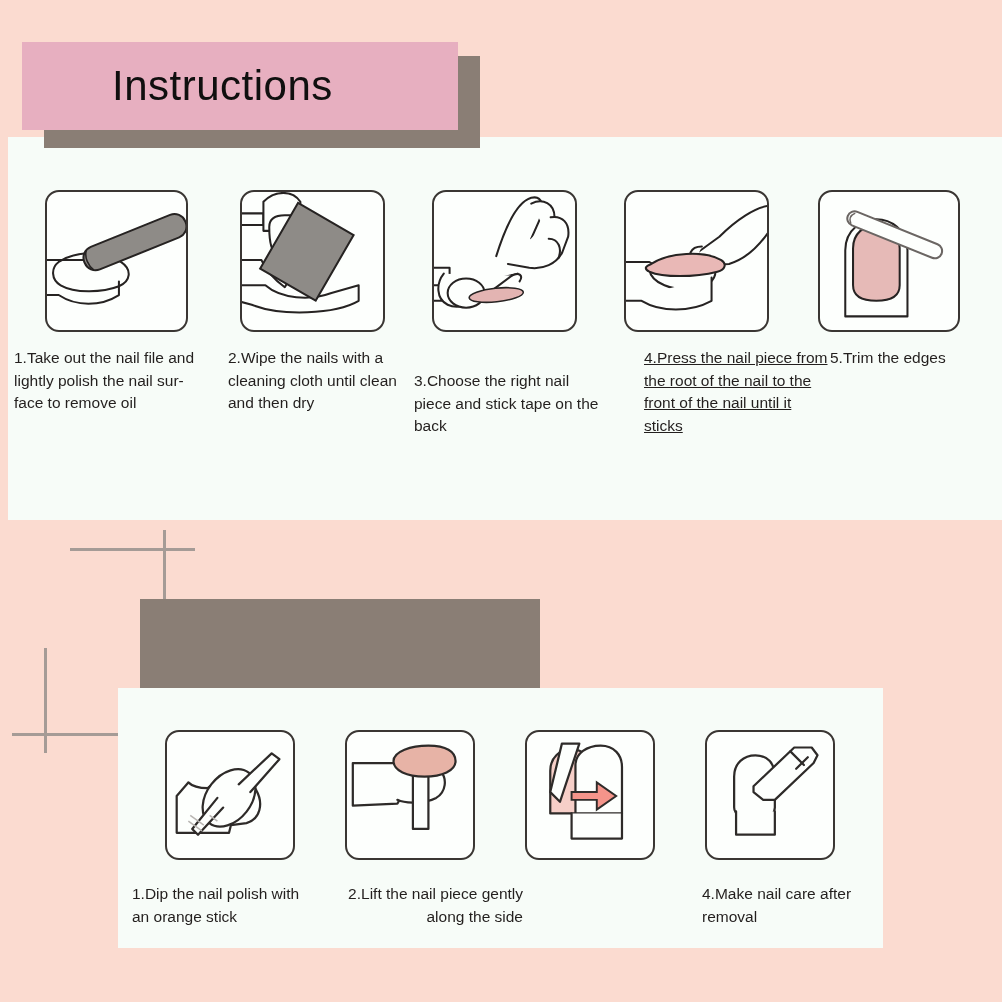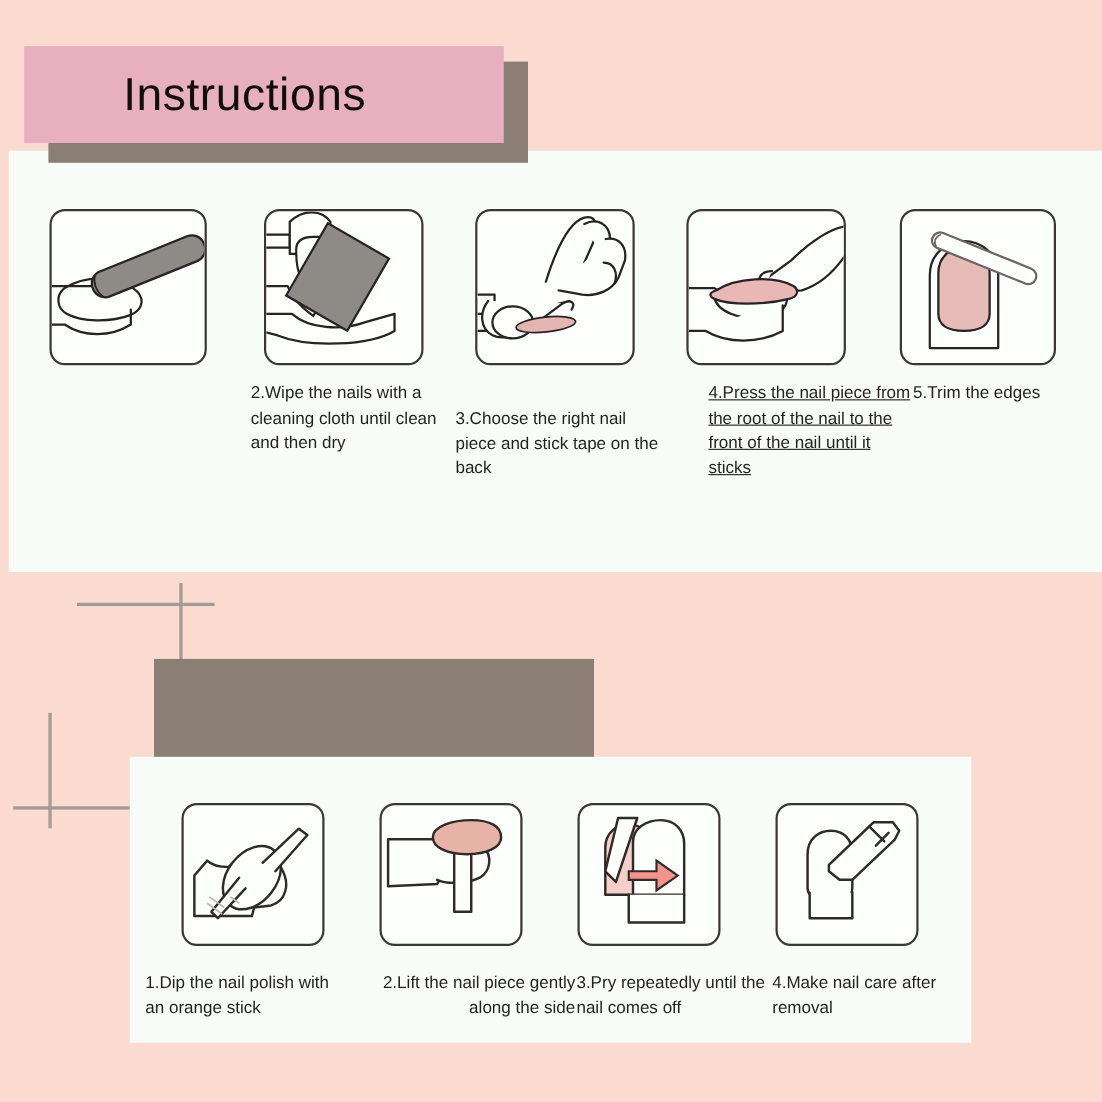--- a/index.html
+++ b/index.html
@@ -132,20 +132,23 @@
       </g>
       <path d="M34 58 C34 42 46 34 58 34 C70 34 82 42 82 58 L82 96 C82 106 74 112 58 112
                C42 112 34 106 34 96 Z" fill="#e6bab7" stroke="#262322" stroke-width="2.1"></path>
       <g transform="rotate(22 75 46)">
         <rect x="24" y="36" width="104" height="15" rx="7.5" fill="#fdfffd" stroke="#6b6663" stroke-width="2.1"></rect>
         <path d="M30 38 C26 42 26 46 30 50" fill="none" stroke="#6b6663" stroke-width="1.6"></path>
       </g>
     </svg>
   </div>
 
+  <div class="caption" style="left:14px;top:347px;width:210px;">1.Take out the nail file and
+lightly polish the nail sur-
+face to remove oil</div>
   <div class="caption" style="left:228px;top:347px;width:200px;">2.Wipe the nails with a
 cleaning cloth until clean
 and then dry</div>
   <div class="caption" style="left:414px;top:370px;width:206px;">3.Choose the right nail
 piece and stick tape on the
 back</div>
   <div class="caption" style="left:644px;top:347px;width:200px;text-decoration:underline;">4.Press the nail piece from
 the root of the nail to the
 front of the nail until it
 sticks</div>
@@ -217,18 +220,16 @@
         <path d="M86 20 L100 34"></path>
         <path d="M92 38 L104 26"></path>
       </g>
     </svg>
   </div>
 
   <div class="caption" style="left:132px;top:883px;width:195px;">1.Dip the nail polish with
 an orange stick</div>
   <div class="caption" style="left:327px;top:883px;width:196px;text-align:right;">2.Lift the nail piece gently
 along the side</div>
-  <div class="caption" style="left:524px;top:883px;width:190px;">3.Pry repeatedly until the
-nail comes off</div>
   <div class="caption" style="left:702px;top:883px;width:185px;">4.Make nail care after
 removal</div>
 
 </div>
 
 </body></html>

